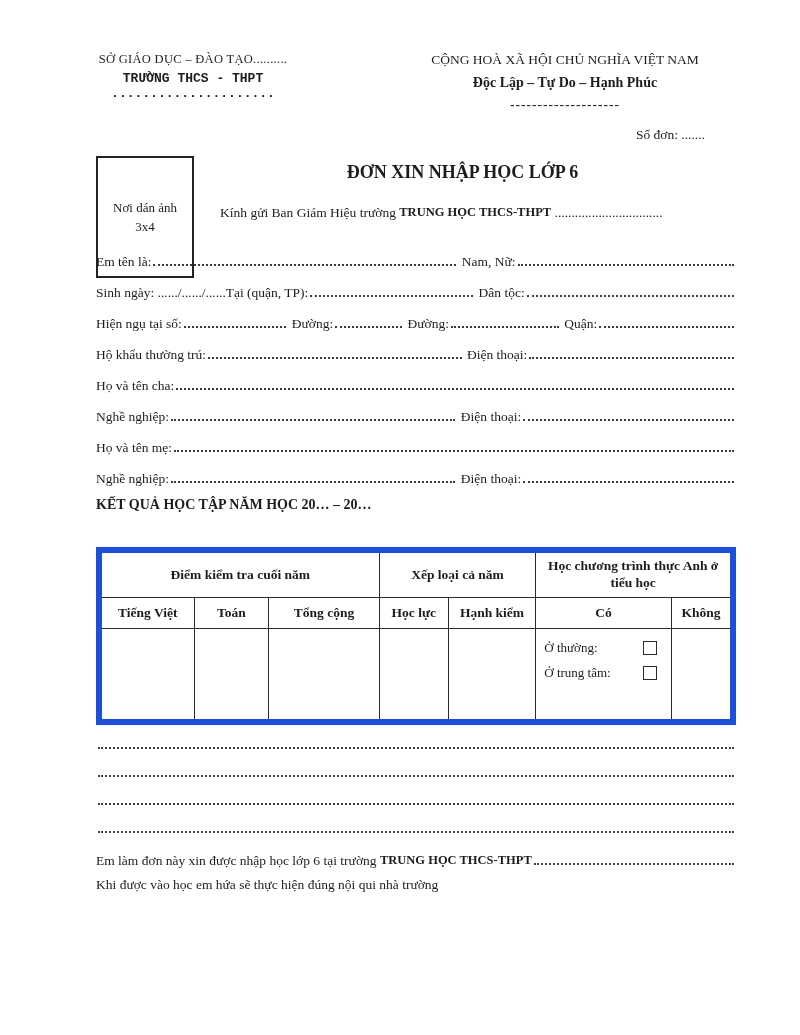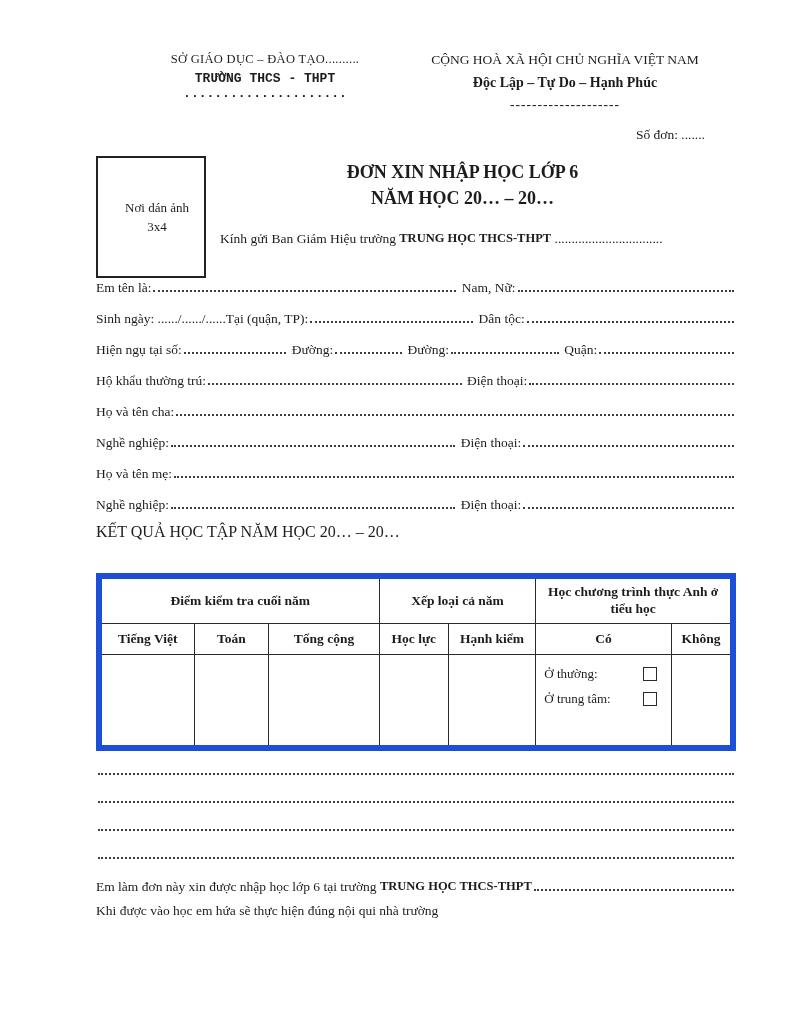--- a/index.html
+++ b/index.html
@@ -7,46 +7,46 @@
     position:relative;
     width:800px;height:1035px;
     margin:0 auto;
     background:#ffffff;
     color:#1c1c1c;
     font-family:"Liberation Serif","DejaVu Serif",serif;
     font-size:13.5px;
     overflow:hidden;
   }
   
-  .hdr{display:flex;justify-content:space-between;padding:52px 70px 0 104px;margin-left:36px;}
+  .hdr{display:flex;justify-content:space-between;padding:52px 70px 0 68px;}
   .hdr-left{width:250px;text-align:center;}
   .hdr-left .l1{font-size:12.5px;letter-spacing:.3px;}
   .hdr-left .l2{font-weight:bold;font-size:13px;margin-top:4px;font-family:Liberation Mono, monospace;}
   .hdr-right{width:330px;text-align:center;}
   .hdr-right .l1{font-size:13.5px;}
   .hdr-right .l2{font-weight:bold;font-size:14px;margin-top:7px;}
   .hdr-right .l3{font-weight:bold;letter-spacing:1px;margin-top:6px;}
   .so-don{text-align:right;margin:14px 95px 0 0;font-size:13.5px;}
   
   .photo-box{
     position:absolute;left:96px;top:156px;width:94px;height:118px;
     border:2px solid #222;display:flex;flex-direction:column;
-    justify-content:center;text-align:center;font-size:13px;line-height:1.5;padding-left:12px;
+    justify-content:center;text-align:center;font-size:13px;line-height:1.5;
   }
   
   .title-wrap{margin:16px 65px 0 190px;text-align:center;}
   .title-wrap .t1,.title-wrap .t2{font-weight:bold;font-size:18px;line-height:1.45;}
   .salutation{display:flex;margin:20px 65px 0 220px;}
   
   .form-area{margin:18px 64px 0 96px;}
   .frow{display:flex;align-items:flex-end;height:31px;}
   .seg{white-space:pre;}
   .bseg{font-weight:bold;font-size:12.5px;padding-bottom:1px;}
   .dfill{flex:1 1 0;border-bottom:2px dotted #3d3d3d;margin:0 2px 4px 2px;min-width:10px;}
-  .results-heading{font-weight:normal;font-size:16px;margin:10px 0 0 0;height:26px;}
+  .results-heading{font-weight:bold;font-size:14px;margin:10px 0 0 0;height:26px;}
   
   table.res{border-collapse:collapse;width:100%;margin-top:24px;table-layout:fixed;}
   table.res th,table.res td{border:1.5px solid #2b2b2b;padding:2px 4px;}
   table.res{border:6px solid #1d4ed8;}
   th.grp{font-weight:bold;font-size:13.5px;height:40px;text-align:center;line-height:1.25;}
   th.col{font-weight:bold;font-size:13.5px;height:26px;text-align:center;}
   td.body{height:86px;vertical-align:top;}
   .opt{display:flex;justify-content:space-between;align-items:center;margin:9px 10px 0 4px;font-size:13px;}
   .cbx{display:inline-block;width:12px;height:12px;border:1.5px solid #2b2b2b;background:#fff;}
   
@@ -74,21 +74,20 @@
 
   <div class="so-don">Số đơn: .......</div>
 
   <div class="photo-box">
     <div>Nơi dán ảnh</div>
     <div>3x4</div>
   </div>
 
   <div class="title-wrap">
     <div class="t1">ĐƠN XIN NHẬP HỌC LỚP 6</div>
-    <div class="t2">NĂM HỌC 20… – 20…</div>
   </div>
 
   <div class="salutation">
       <span class="seg">Kính gửi Ban Giám Hiệu trường </span>
       <span class="seg bseg">TRUNG HỌC THCS-THPT</span>
       <span class="seg"> ................................</span>
     </div>
 
   <div class="form-area">
     <div class="frow">

